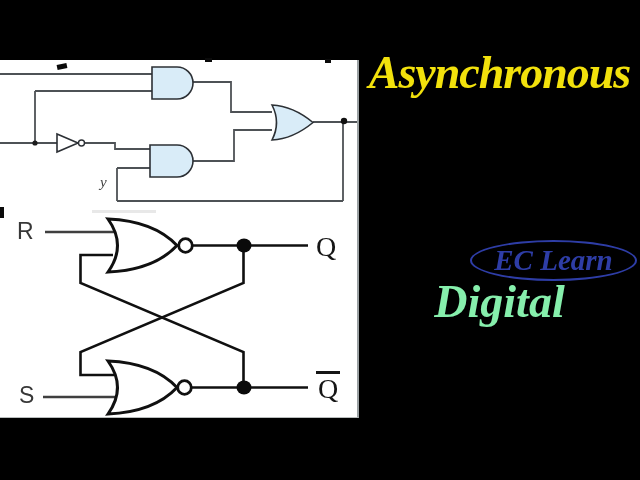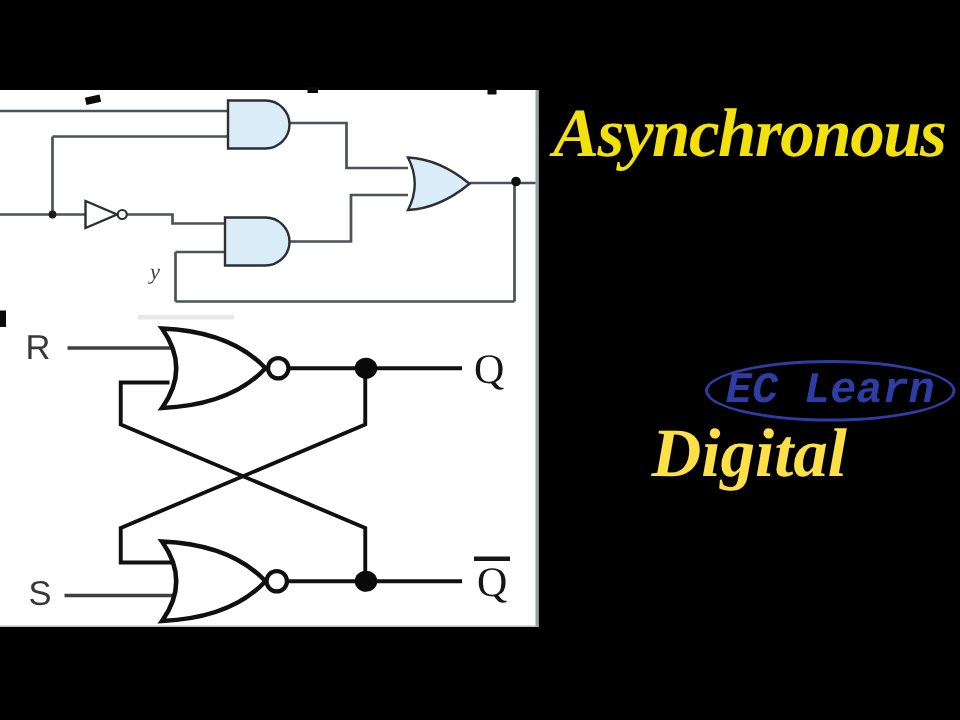--- a/index.html
+++ b/index.html
@@ -18,34 +18,34 @@
   .lbl-s{left:19px;top:384px;font-size:23px;color:#383838;}
   .lbl-q{left:316px;top:233px;font-size:28px;color:#161616;font-family:"Liberation Serif",serif;}
   .lbl-qbar{left:316px;top:371px;font-size:28px;color:#161616;font-family:"Liberation Serif",serif;}
   .lbl-qbar .bar{display:inline-block;border-top:3px solid #161616;padding:1px 2px 0 2px;}
   .lbl-y{left:100px;top:175px;font-size:15px;color:#404040;
     font-family:"Liberation Serif",serif;font-style:italic;}
   .remnant{position:absolute;background:#0a0a0a;}
   .smudge{position:absolute;background:#d9d9d9;}
   .right-panel{position:absolute;left:359px;top:0;width:281px;height:480px;}
   .title-block{
-    position:absolute;left:0;top:62px;width:281px;text-align:center;
+    position:absolute;left:0;top:46px;width:281px;text-align:center;
     font-family:"Liberation Serif",serif;font-style:italic;font-weight:bold;
     font-size:46px;line-height:54px;letter-spacing:-1px;color:#f2e10c;white-space:nowrap;
   }
   .subtitle-block{
     position:absolute;left:0;top:273px;width:281px;text-align:center;
     font-family:"Liberation Serif",serif;font-style:italic;font-weight:bold;
-    font-size:46px;line-height:57px;color:#fde047;white-space:nowrap;
+    font-size:46px;line-height:57px;color:#86efac;white-space:nowrap;
   }
   .badge{
     position:absolute;left:111px;top:240px;width:163px;height:37px;
     border:2px solid #2e3da6;border-radius:50%;
     display:flex;align-items:center;justify-content:center;
-    font-family:Liberation Mono, monospace;font-style:italic;font-weight:bold;
+    font-family:Liberation Serif, serif;font-style:italic;font-weight:bold;
     font-size:29px;color:#2e3da6;white-space:nowrap;
   }
 </style>
 </head>
 <body>
 
 <div class="stage">
 
   <div class="white-panel"></div>
 

